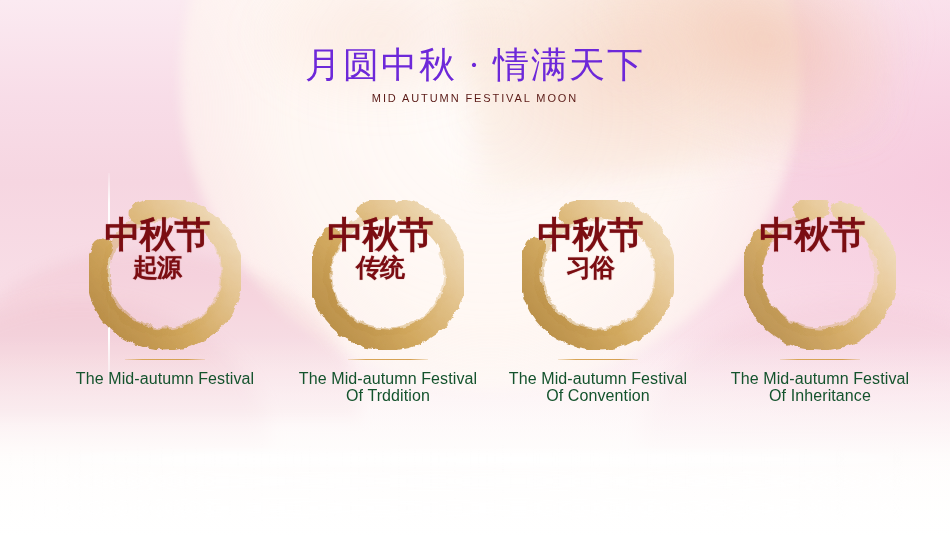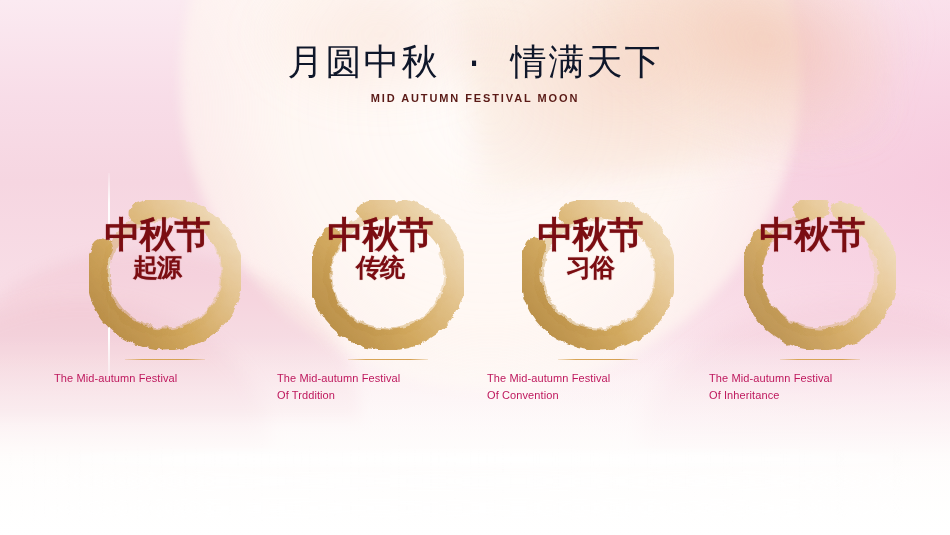--- a/index.html
+++ b/index.html
@@ -158,36 +158,36 @@
   
   .header {
     position: absolute;
     left: 0;
     right: 0;
     top: 44px;
     text-align: center;
     z-index: 5;
   }
   .title-cn {
-    font-family: Liberation Mono, monospace;
+    font-family: Liberation Serif, serif;
     font-size: 36px;
     line-height: 42px;
     letter-spacing: 2px;
-    color: #0f172a;
+    color: #6d28d9;
     font-weight: 400;
     white-space: nowrap;
     text-align: center;
   }
   .subtitle {
     margin-top: 5px;
     font-size: 11px;
     line-height: 15px;
     letter-spacing: 1.9px;
     color: #5a1a16;
-    font-weight: 700;
+    font-weight: 400;
   }
 
   
   .v-line {
     position: absolute;
     left: 108px;
     top: 173px;
     width: 2px;
     height: 212px;
     background: linear-gradient(to bottom,
@@ -271,24 +271,24 @@
       #d8a556 22%,
       #d5a052 78%,
       rgba(216,165,86,0.25) 100%);
   }
 
   .caption {
     position: absolute;
     left: 0;
     right: 0;
     top: 174px;
-    text-align: left;
-    font-size: 11px;
+    text-align: center;
+    font-size: 16px;
     line-height: 17px;
-    color: #be185d;
+    color: #14532d;
     letter-spacing: 0.1px;
   }
 </style>
 </head>
 <body>
 
 <div id="slide">
 
   <div class="bg-base"></div>
   <div class="bg-pinkright"></div>

